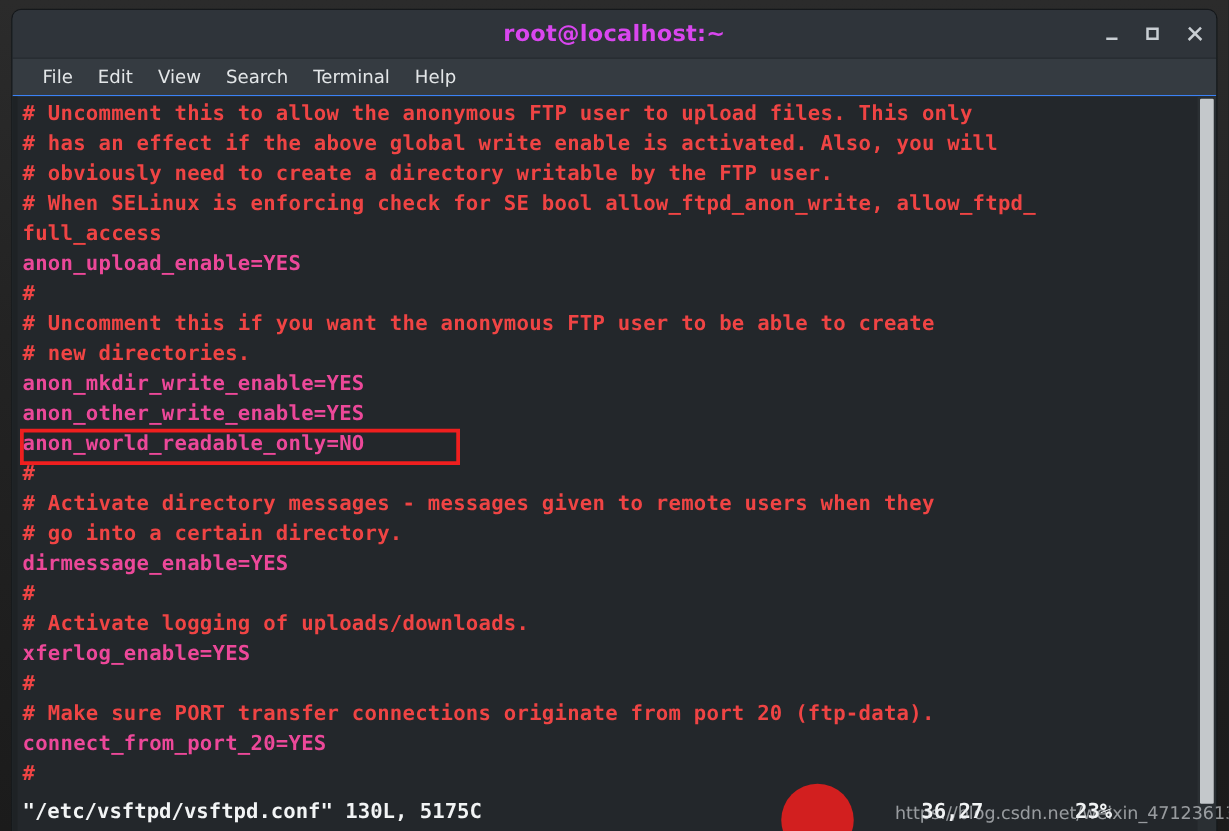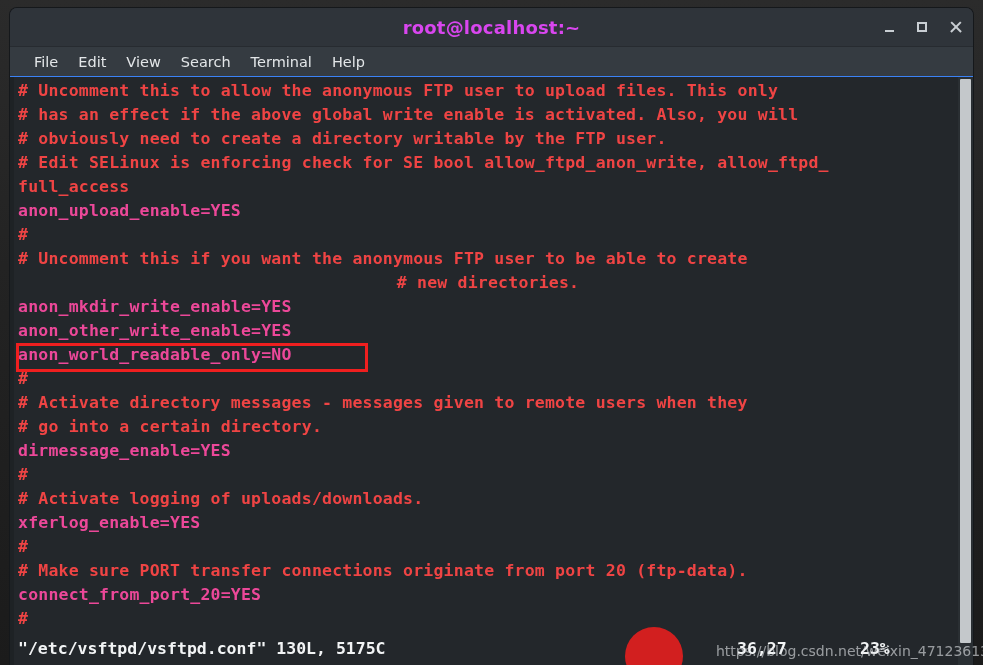--- a/index.html
+++ b/index.html
@@ -269,35 +269,35 @@
         <div style="position: relative;">
             <div class="line c-comment"># Uncomment this to allow the anonymous FTP user to upload files. This only</div>
           </div>
           <div style="position: relative;">
             <div class="line c-comment"># has an effect if the above global write enable is activated. Also, you will</div>
           </div>
           <div style="position: relative;">
             <div class="line c-comment"># obviously need to create a directory writable by the FTP user.</div>
           </div>
           <div style="position: relative;">
-            <div class="line c-comment"># Edit SELinux is enforcing check for SE bool allow_ftpd_anon_write, allow_ftpd_</div>
+            <div class="line c-comment"># When SELinux is enforcing check for SE bool allow_ftpd_anon_write, allow_ftpd_</div>
           </div>
           <div style="position: relative;">
             <div class="line c-comment">full_access</div>
           </div>
           <div style="position: relative;">
             <div class="line c-text">anon_upload_enable=YES</div>
           </div>
           <div style="position: relative;">
             <div class="line c-comment">#</div>
           </div>
           <div style="position: relative;">
             <div class="line c-comment"># Uncomment this if you want the anonymous FTP user to be able to create</div>
           </div>
-          <div style="position: relative; text-align: center;">
+          <div style="position: relative;">
             <div class="line c-comment"># new directories.</div>
           </div>
           <div style="position: relative;">
             <div class="line c-text">anon_mkdir_write_enable=YES</div>
           </div>
           <div style="position: relative;">
             <div class="line c-text">anon_other_write_enable=YES</div>
           </div>
           <div style="position: relative;">
             <div class="line c-text">anon_world_readable_only=NO</div>

